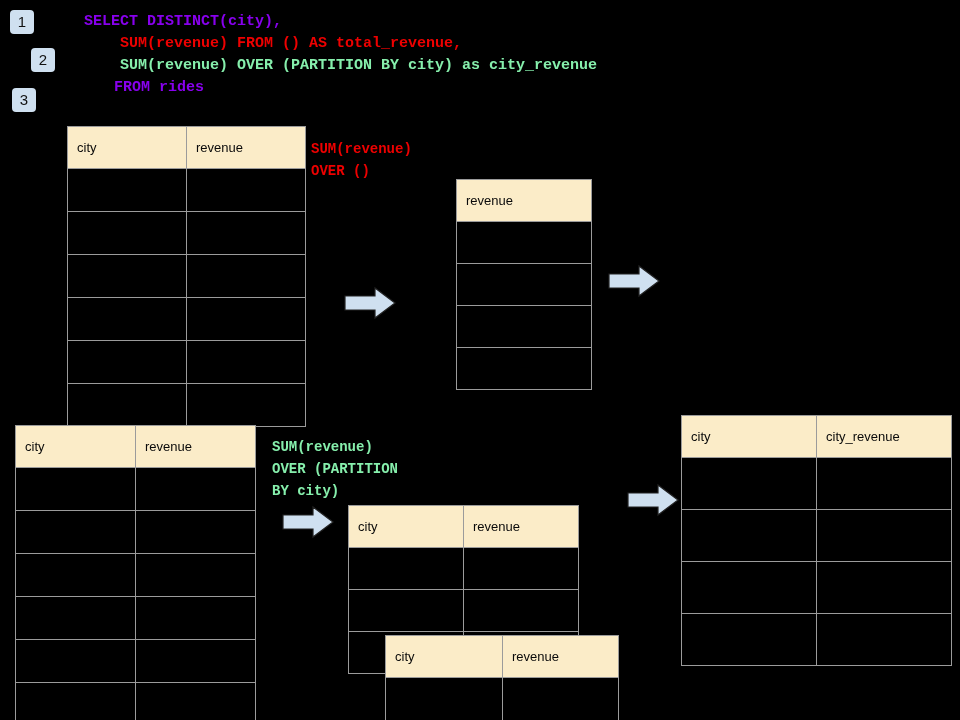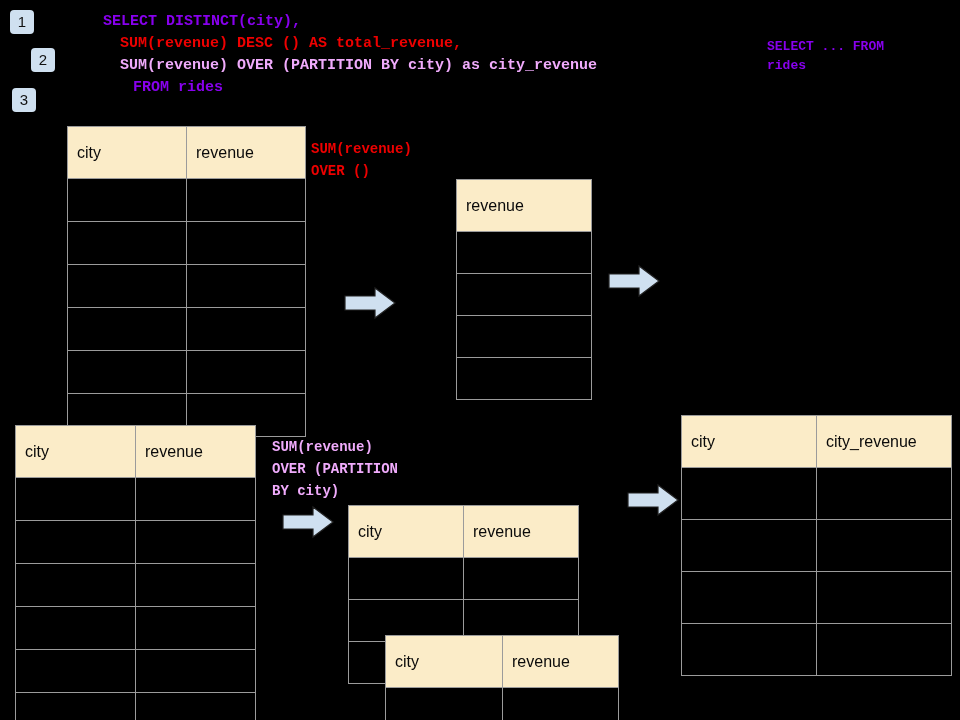--- a/index.html
+++ b/index.html
@@ -35,23 +35,23 @@
   
   .code-block {
     position: absolute;
     font-family: "Liberation Mono", monospace;
     font-size: 15px;
     line-height: 22px;
     font-weight: bold;
     white-space: pre;
     letter-spacing: 0px;
   }
-  .c-purple { color: #8800ee; margin-left: 19px; }
+  .c-purple { color: #8800ee; }
   .c-red    { color: #ee0000; }
-  .c-green  { color: #f0abfc; }
+  .c-green  { color: #86efac; }
 
   .annot {
     position: absolute;
     font-family: "Liberation Mono", monospace;
     font-size: 14px;
     line-height: 22px;
     font-weight: bold;
     white-space: pre;
   }
   .annot-sm {
@@ -73,49 +73,47 @@
   .tbl td {
     border: 1px solid #9b9b9b;
     padding: 0;
     background: #000000;
   }
   .tbl th {
     border: 1px solid #9b9b9b;
     background: #fbecc8;
     color: #0a0a0a;
     font-family: "Liberation Sans", sans-serif;
-    font-size: 16px;
+    font-size: 13px;
     font-weight: 400;
     text-align: left;
     padding: 0 0 0 9px;
-    height: 52px;
+    height: 42px;
     box-sizing: border-box;
   }
 
   
   .arrow {
     position: absolute;
   }
 </style>
 </head>
 <body>
 
 <div id="stage">
 
   <div class="step-badge" style="left:10px; top:10px;">1</div>
   <div class="step-badge" style="left:31px; top:48px;">2</div>
   <div class="step-badge" style="left:12px; top:88px;">3</div>
 
   <div class="code-block c-purple" style="left:84px; top:11px;">SELECT DISTINCT(city),</div>
-  <div class="code-block c-red" style="left:84px; top:33px;">    SUM(revenue) DESC () AS total_revenue,</div>
+  <div class="code-block c-red" style="left:84px; top:33px;">    SUM(revenue) FROM () AS total_revenue,</div>
   <div class="code-block c-green" style="left:84px; top:55px;">    SUM(revenue) OVER (PARTITION BY city) as city_revenue</div>
   <div class="code-block c-purple" style="left:96px; top:77px;">  FROM rides</div>
 
-  <div class="annot-sm c-purple" style="left:748px; top:37px;">SELECT ... FROM
-rides</div>
 
   <div class="annot c-red" style="left:311px; top:138px;">SUM(revenue)
 OVER ()</div>
 
   <div class="annot c-green" style="left:272px; top:436px;">SUM(revenue)
 OVER (PARTITION
 BY city)</div>
 
   <table class="tbl" id="tbl-source-top" style="left:67px; top:126px; width:238px;">
     <colgroup>

